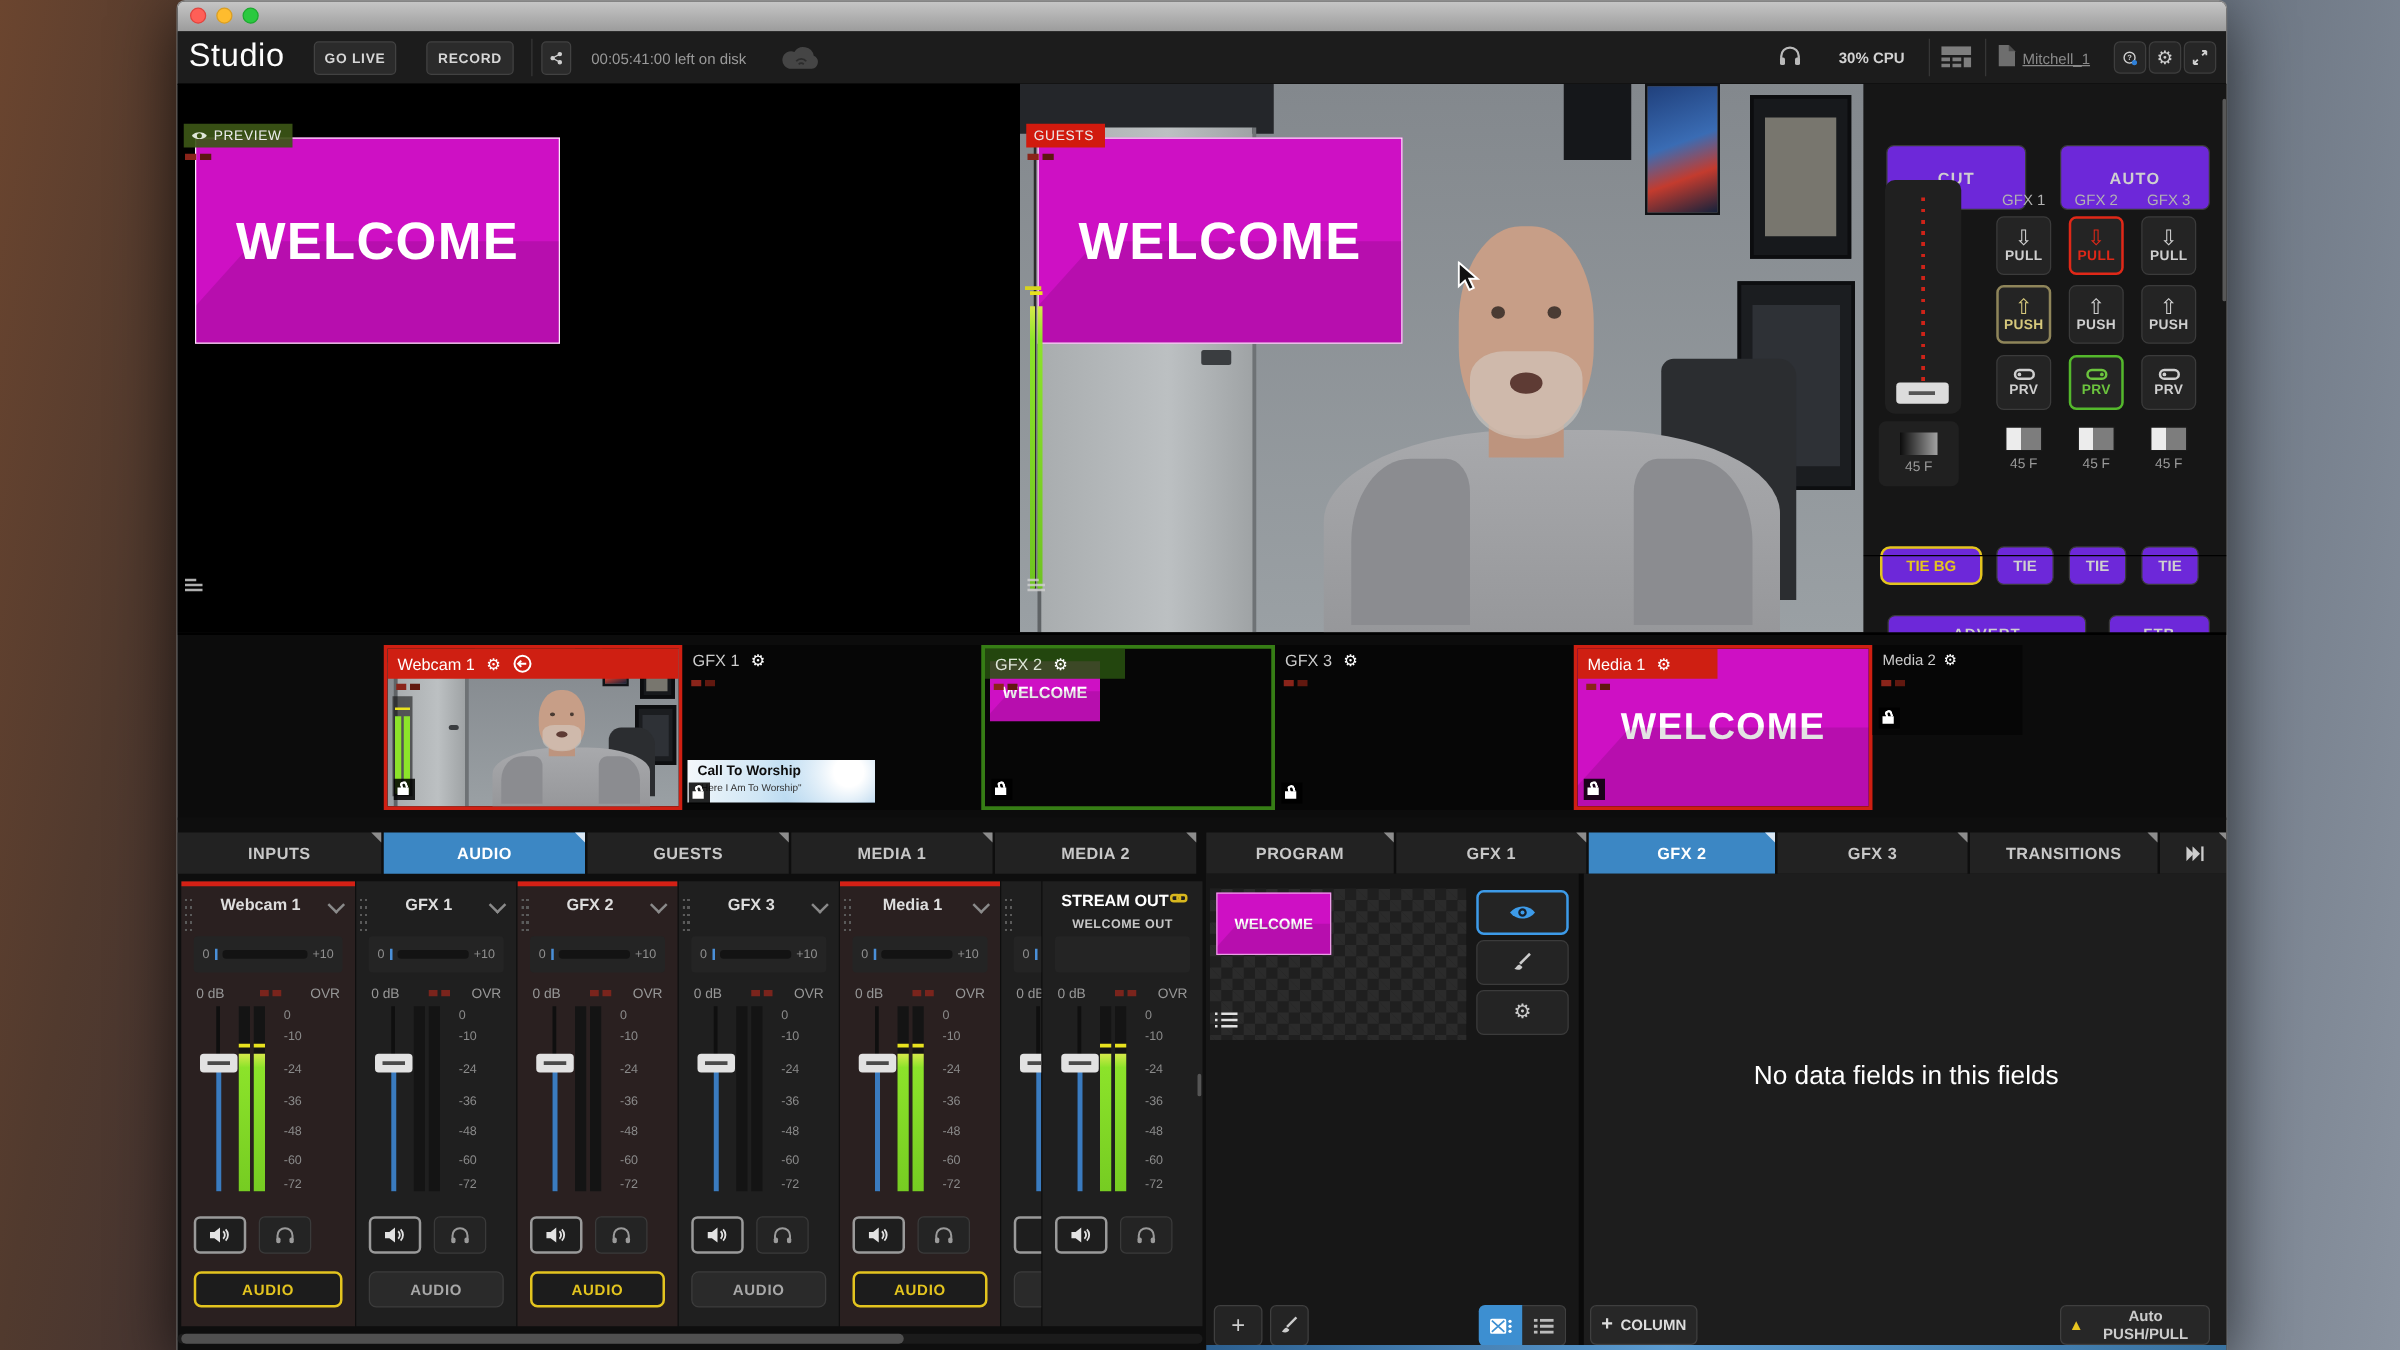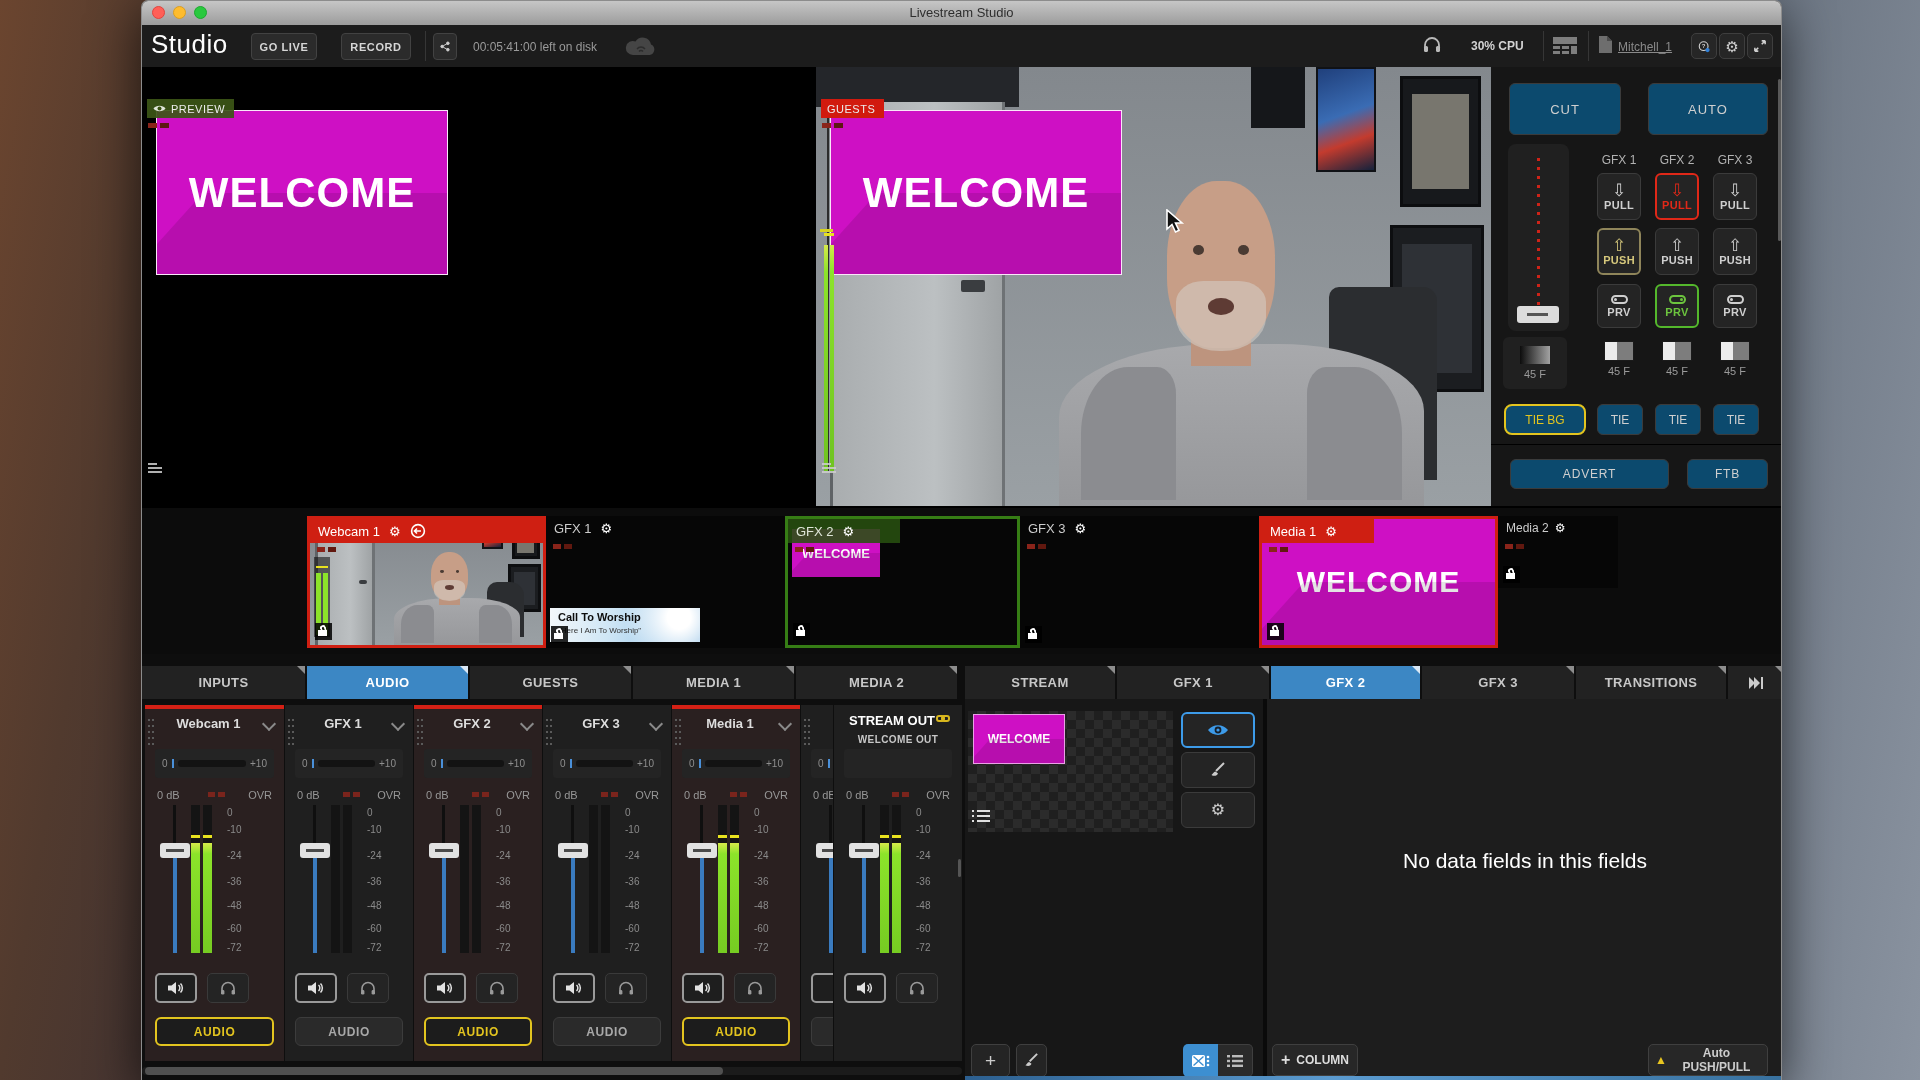--- a/index.html
+++ b/index.html
@@ -75,22 +75,22 @@
   .prog-meter{position:absolute;left:8px;top:34px;width:12px;height:370px;z-index:6;}
   .prog-meter .trk{position:absolute;left:3px;top:0;width:2px;height:100%;background:#2c2c2c;}
   .prog-meter .redtick{position:absolute;left:0;top:6px;width:9px;height:3px;background:#c3251a;}
   .prog-meter .yeltick{position:absolute;left:-4px;top:128px;width:13px;height:3px;background:#d8d31f;}
   .prog-meter .g1,.prog-meter .g2{position:absolute;bottom:0;width:4px;height:226px;background:linear-gradient(#d6e94a,#8ce32a 12%,#6fc321);}
   .prog-meter .g1{left:0;}.prog-meter .g2{left:6px;}
   .prog-meter .peak{position:absolute;left:0;top:132px;width:10px;height:3px;background:#e8e21f;}
   .cursor{position:absolute;z-index:9;}
   
   .tpanel{position:absolute;left:1349px;top:0;width:292px;height:439px;background:#161616;}
-  .tp-btn{position:absolute;background:#0c4a6e;border:1px solid #3b3b3b;border-radius:6px;color:#cfcfcf;
-    display:flex;align-items:center;justify-content:center;font-weight:normal;box-sizing:border-box;}
+  .tp-btn{position:absolute;background:#6d28d9;border:1px solid #3b3b3b;border-radius:6px;color:#cfcfcf;
+    display:flex;align-items:center;justify-content:center;font-weight:bold;box-sizing:border-box;margin-top:33px;}
   .gcol-hd{position:absolute;top:86px;width:44px;text-align:center;font-size:12px;color:#b2b2b2;}
   .gbtn{position:absolute;width:44px;background:#242424;border:1px solid #3b3b3b;border-radius:6px;color:#cfcfcf;
     display:flex;flex-direction:column;align-items:center;justify-content:center;gap:0;box-sizing:border-box;}
   .gbtn .ar{font-size:17px;line-height:17px;}
   .gbtn .lb{font-size:11px;font-weight:bold;letter-spacing:.3px;}
   .gbtn.red{border:2px solid #e02818;color:#e02818;}
   .gbtn.khaki{border:2px solid #8f855a;color:#d6c87c;}
   .gbtn.green{border:2px solid #54b82c;color:#6cc43e;}
   .toggle-ic{width:17px;height:9px;border:2px solid currentColor;border-radius:5px;position:relative;margin-bottom:2px;box-sizing:border-box;}
   .toggle-ic::after{content:"";position:absolute;left:1px;top:1px;width:3px;height:3px;border-radius:50%;background:currentColor;}
@@ -227,21 +227,20 @@
 
 <div class="desktop">
 <div class="window">
 
   <div class="titlebar">
     <div class="traffic">
       <span class="tl red"></span>
       <span class="tl yellow"></span>
       <span class="tl green"></span>
     </div>
-    <div class="title">Livestream Studio</div>
   </div>
 
   <div class="toolbar">
     <div class="brand">Studio</div>
     <button class="tb-btn" style="left:109px;width:66px;">GO LIVE</button>
     <button class="tb-btn" style="left:199px;width:70px;">RECORD</button>
     <div class="tb-sep" style="left:283px;"></div>
     <button class="tb-btn" style="left:291px;width:24px;">
       <svg class="ic-svg" width="13" height="13" viewBox="0 0 14 14">
             <g stroke="#cfcfcf" stroke-width="1.4" fill="#cfcfcf">
@@ -959,21 +958,21 @@
               </button>
         </div>
       </div>
 
       <div class="mx-scrolltrack"></div>
       <div class="mx-scrollthumb"></div>
       <div class="mx-vscroll"></div>
     </div>
 
     <div class="gfxpane">
-      <div class="tab" style="left:0;width:150px;">STREAM</div>
+      <div class="tab" style="left:0;width:150px;">PROGRAM</div>
       <div class="tab" style="left:152px;width:152px;">GFX 1</div>
       <div class="tab active" style="left:306px;width:149px;">GFX 2</div>
       <div class="tab" style="left:457px;width:152px;">GFX 3</div>
       <div class="tab" style="left:611px;width:150px;">TRANSITIONS</div>
       <div class="tab" style="left:763px;width:55px;">
         <svg class="ic-svg" width="14" height="12" viewBox="0 0 14 12">
               <g fill="#ccc">
                 <polygon points="0,0 6,6 0,12"></polygon>
                 <polygon points="5,0 11,6 5,12"></polygon>
                 <rect x="12" y="0" width="2" height="12"></rect>

